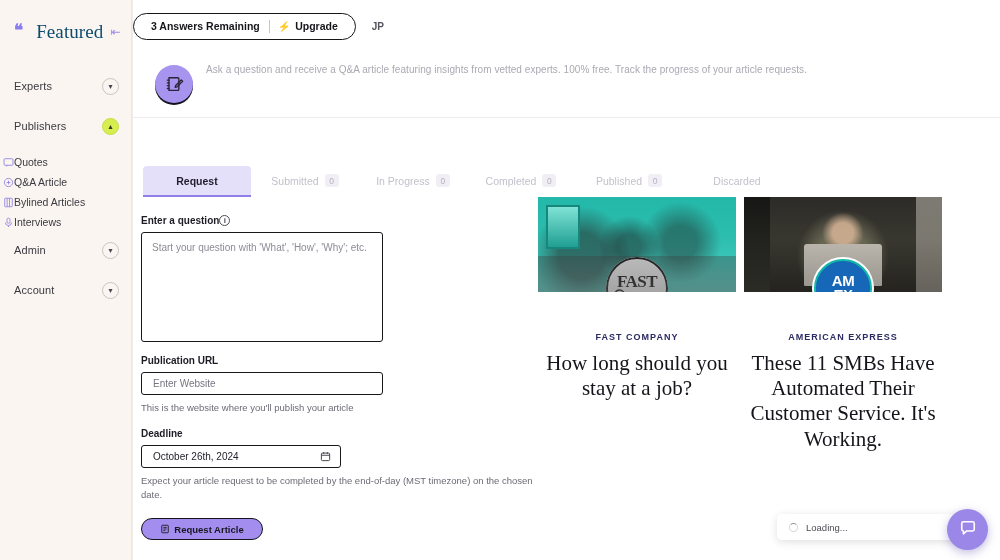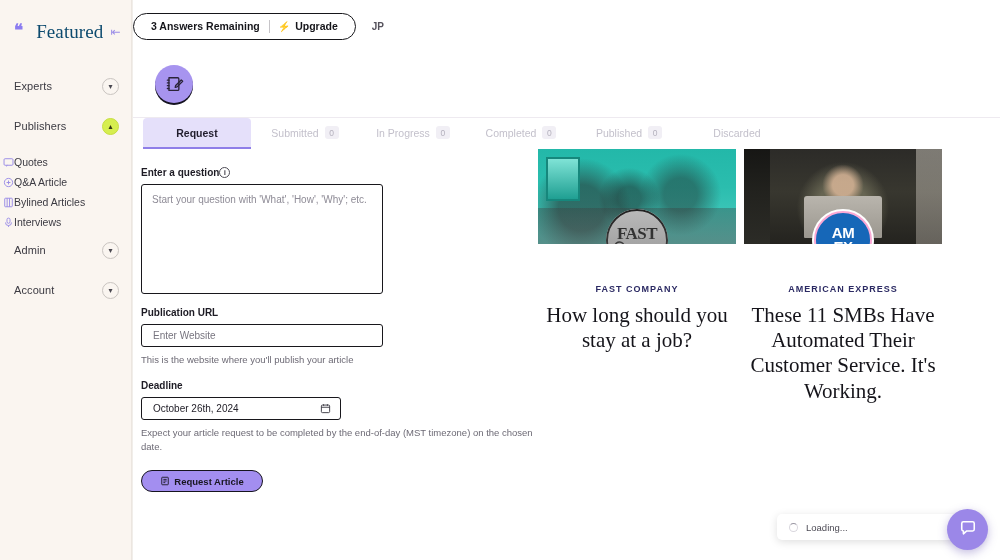--- a/index.html
+++ b/index.html
@@ -134,20 +134,21 @@
   .divider { height: 1px; background: #eeeaf0; margin: 14px 0 0 0; }
 
   
   .tabs { display: flex; padding-left: 10px; position: relative; }
   .tab {
     height: 31px; min-width: 108px;
     display: flex; align-items: center; justify-content: center;
     gap: 6px; font-size: 10.5px; color: #c3c0cb;
     cursor: pointer; border-bottom: 2px solid transparent;
     padding: 0 14px;
+    margin-top: 48px;
   }
   .tab.active {
     background: #e5e0fa; color: #211d2c; font-weight: 600;
     border-bottom: 2px solid #8f7fe8;
     border-top-left-radius: 4px; border-top-right-radius: 4px;
   }
   .tab-count {
     display: inline-flex; align-items: center; justify-content: center;
     min-width: 14px; height: 13px; padding: 0 3px;
     border-radius: 3px; background: #f1eff5;
@@ -222,21 +223,21 @@
   }
   .fc-logo span {
     font-family: "Liberation Serif", serif;
     font-weight: 700; font-size: 17px; color: #111; letter-spacing: -.5px;
   }
   .fc-logo span.small { font-size: 13px; letter-spacing: -.6px; }
   .amex-logo {
     width: 58px; height: 58px; border-radius: 50%;
     background: #1667b8; display: flex; flex-direction: column;
     align-items: center; justify-content: center;
-    border: 2px solid #f9a8d4;
+    border: 2px solid #14b8a6;
   }
   .amex-logo b {
     color: #fff; font-size: 15px; font-weight: 900; line-height: .95;
     letter-spacing: -.5px; font-family: "Liberation Sans", sans-serif;
   }
   .card-brand {
     text-align: center; margin-top: 40px;
     font-size: 9px; font-weight: 700; letter-spacing: 1px;
     color: #2b2a63;
   }
@@ -397,20 +398,21 @@
 
     <div class="page-head">
       <div class="head-icon">
         <svg width="19" height="19" viewBox="0 0 24 24" fill="none" stroke="currentColor" stroke-width="1.7" stroke-linecap="round" stroke-linejoin="round">
           <path d="M5 3.5h11a1.5 1.5 0 0 1 1.5 1.5v13a1.5 1.5 0 0 1-1.5 1.5H5z"></path>
           <path d="M3 6.5h2M3 10h2M3 13.5h2M3 17h2"></path>
           <path d="M20.5 6.2l-7 7-.6 2.4 2.4-.6 7-7z"></path>
         </svg>
       </div>
       <div class="head-text">
+        <div class="page-sub">Ask a question and receive a Q&amp;A article featuring insights from vetted experts. 100% free. Track the progress of your article requests.</div>
       </div>
     </div>
 
     <div class="divider"></div>
 
     <div class="tabs">
       <div class="tab active">
         <span>Request</span>
       </div>
       <div class="tab">

